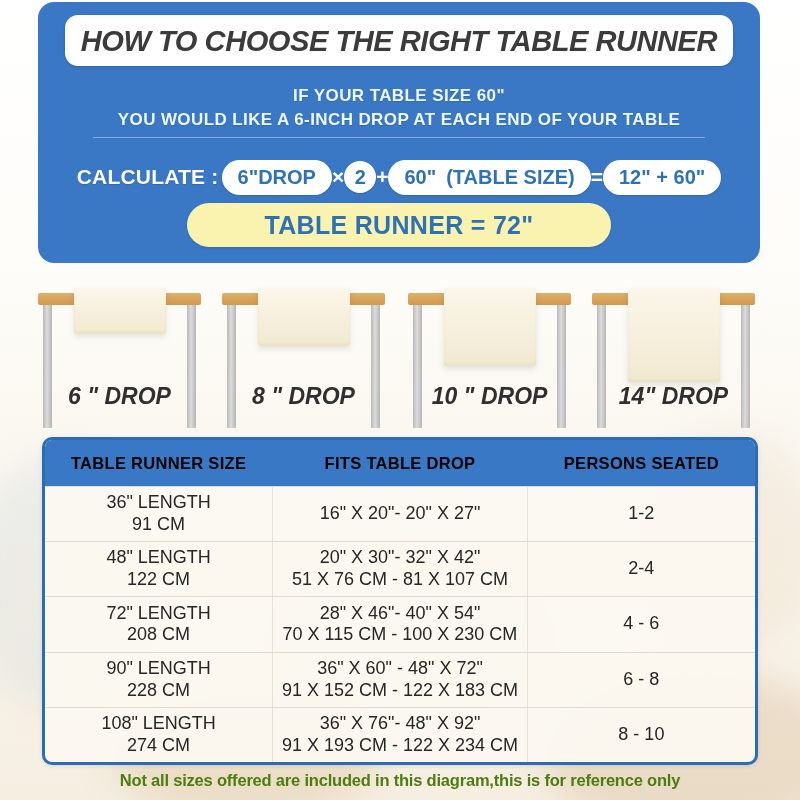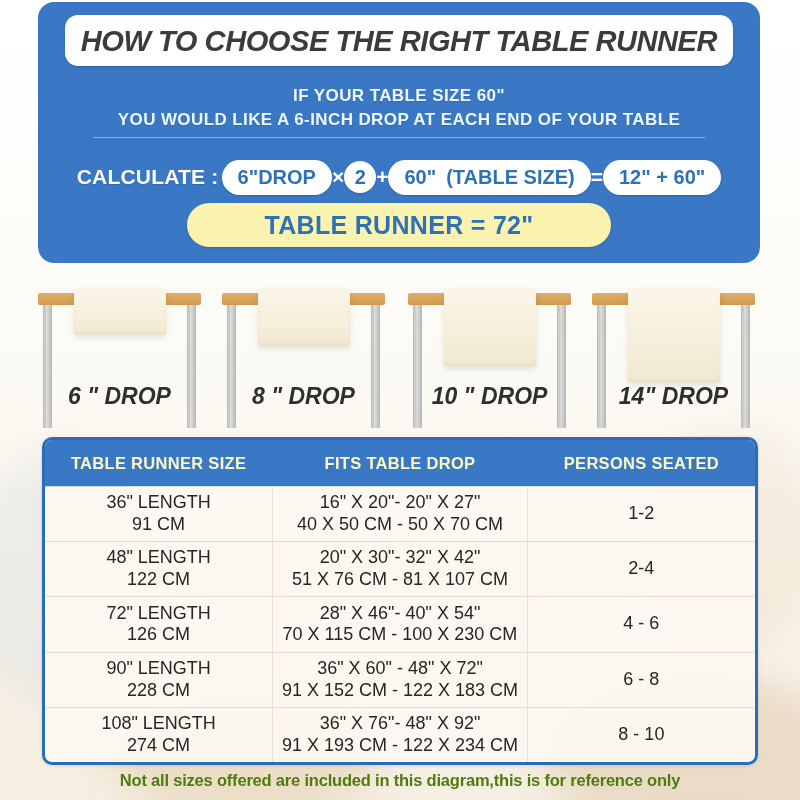--- a/index.html
+++ b/index.html
@@ -107,21 +107,21 @@
   
   .size-table {
     position:absolute; left:42px; top:437px; width:716px; height:328px;
     border:3px solid #2a6db6; border-radius:10px; overflow:hidden; z-index:2;
     background:rgba(252,249,242,.93);
     box-shadow:0 1px 4px rgba(0,0,0,.10);
   }
   .thead { display:flex; height:46px; background:#3878c4; }
   .th {
     display:flex; align-items:center; justify-content:center;
-    color:#fef9c3; font-weight:700; font-size:16.5px; letter-spacing:.3px;
+    color:#000000; font-weight:700; font-size:16.5px; letter-spacing:.3px;
   }
   .c1 { width:32%; } .c2 { width:36%; } .c3 { width:32%; }
   .trow {
     display:flex; height:55.2px;
     border-top:1px solid rgba(175,165,145,.35);
   }
   .trow:first-of-type { border-top:none; }
   .trow:nth-of-type(odd) { background:rgba(251,247,238,.55); }
   .td {
     display:flex; flex-direction:column; align-items:center; justify-content:center;
@@ -205,21 +205,20 @@
     <div class="th c3">PERSONS SEATED</div>
   </div>
 
   <div class="trow">
     <div class="td c1">
       <span>36" LENGTH</span>
       <span>91 CM</span>
     </div>
     <div class="td c2">
       <span>16" X 20"- 20" X 27"</span>
-      <span>40 X 50 CM - 50 X 70 CM</span>
     </div>
     <div class="td c3">
       <span>1-2</span>
     </div>
   </div>
 
   <div class="trow">
     <div class="td c1">
       <span>48" LENGTH</span>
       <span>122 CM</span>
@@ -229,21 +228,21 @@
       <span>51 X 76 CM - 81 X 107 CM</span>
     </div>
     <div class="td c3">
       <span>2-4</span>
     </div>
   </div>
 
   <div class="trow">
     <div class="td c1">
       <span>72" LENGTH</span>
-      <span>126 CM</span>
+      <span>208 CM</span>
     </div>
     <div class="td c2">
       <span>28" X 46"- 40" X 54"</span>
       <span>70 X 115 CM - 100 X 230 CM</span>
     </div>
     <div class="td c3">
       <span>4 - 6</span>
     </div>
   </div>
 

